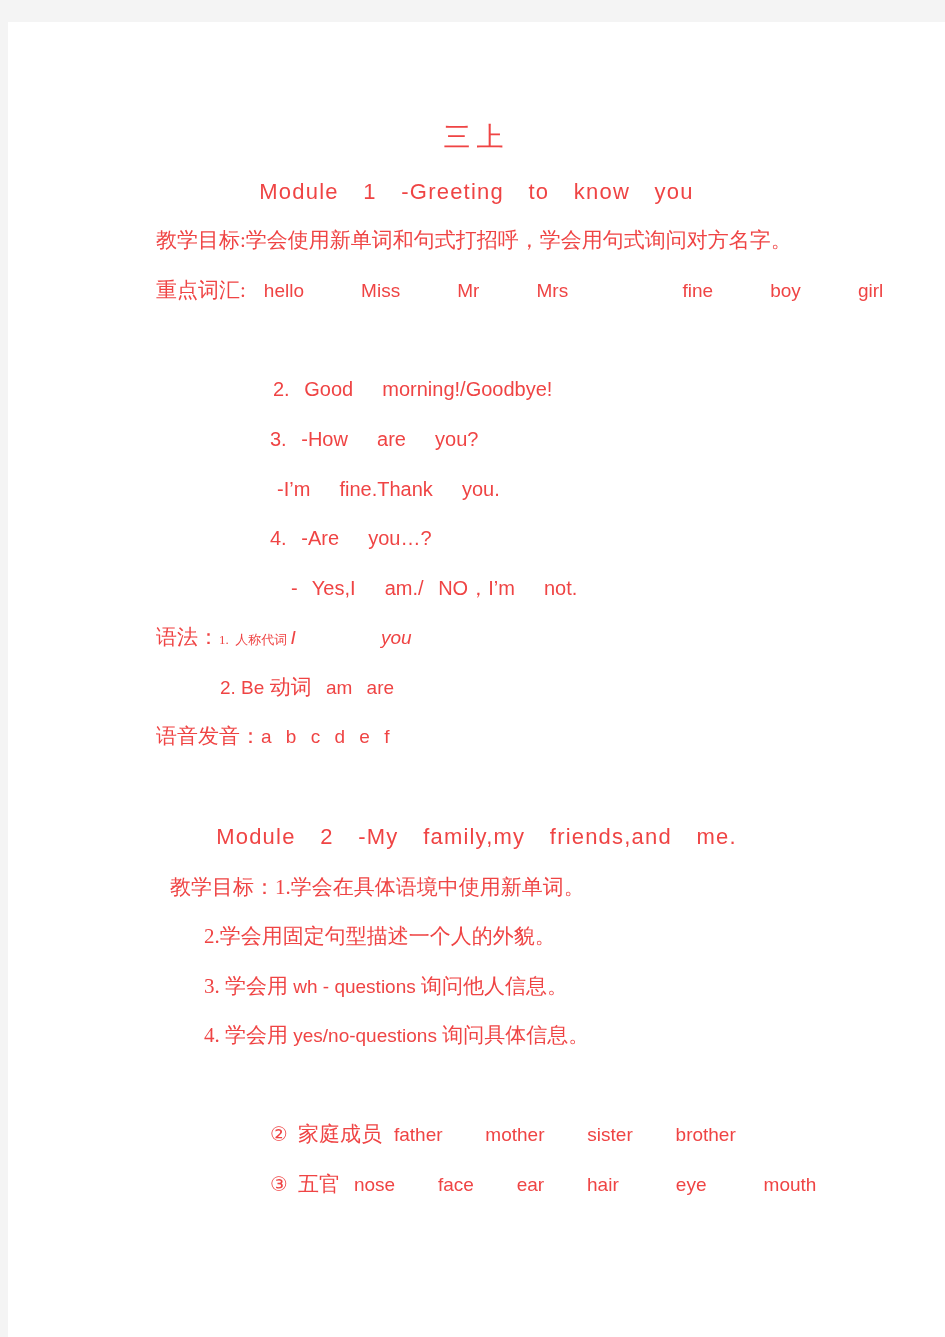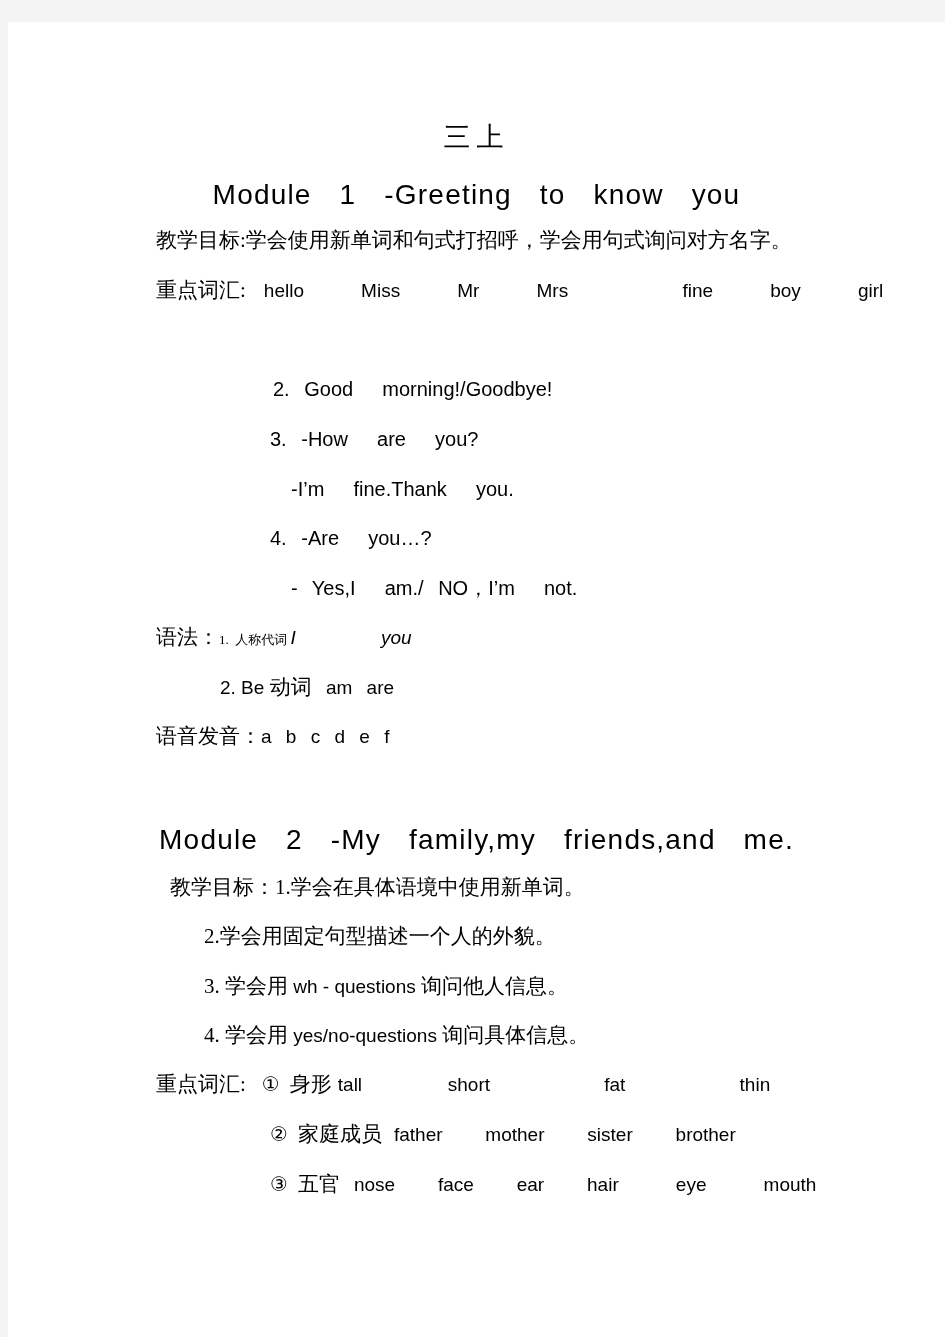--- a/index.html
+++ b/index.html
@@ -26,40 +26,40 @@
   .content {
     position: relative;
     width: 937px;
     height: 1315px;
   }
 
   
   .line {
     position: absolute;
     white-space: pre;
-    color: #000000;
+    color: #ef4444;
     line-height: 1;
   }
   
   .en {
     font-family: "Liberation Sans", "DejaVu Sans", sans-serif;
     font-size: 20px;
   }
 
   .doc-title {
     font-family: "Liberation Serif", "DejaVu Serif", serif;
     font-size: 27px;
     letter-spacing: 6px;
     text-align: center;
     width: 100%;
     left: 0;
   }
   .module-heading {
     font-family: "Liberation Sans", "DejaVu Sans", sans-serif;
-    font-size: 28px;
+    font-size: 22px;
     text-align: center;
     width: 100%;
     left: 0;
     letter-spacing: 0.5px;
   }
   .wide {
     letter-spacing: 1.2px;
     word-spacing: 5px;
   }
   .wider {
@@ -97,21 +97,21 @@
 
     <div class="line mix" style="left:148px; top:208px;"><span>教学目标:</span><span>学会使用新单词和句式打招呼，学会用句式询问对方名字。</span></div>
 
     <div class="line mix" style="left:148px; top:258px;"><span>重点词汇:</span><span class="lat wider" style="margin-left:18px;">hello    Miss    Mr    Mrs        fine    boy    girl</span></div>
 
 
     <div class="line en wider" style="left:265px; top:357px;">2. Good  morning!/Goodbye!</div>
 
     <div class="line en wider" style="left:262px; top:407px;">3. -How  are  you?</div>
 
-    <div class="line en wider" style="left:283px; top:457px;">-I’m  fine.Thank  you.</div>
+    <div class="line en wider" style="left:269px; top:457px;">-I’m  fine.Thank  you.</div>
 
     <div class="line en wider" style="left:262px; top:506px;">4. -Are  you…?</div>
 
     <div class="line en wider" style="left:283px; top:556px;">- Yes,I  am./ NO，I’m  not.</div>
 
     <div class="line mix" style="left:148px; top:605px;"><span>语法：</span><span style="font-size:13px;">1.  人称代词 </span><span class="lat widest">I    you</span></div>
 
     <div class="line mix" style="left:212px; top:655px;"><span class="lat">2. Be </span><span>动词</span><span class="lat wider"> am are</span></div>
 
     <div class="line mix" style="left:148px; top:704px;"><span>语音发音：</span><span class="lat wider">a b c d e f</span></div>
@@ -119,20 +119,19 @@
     <div class="line module-heading wide" style="top:804px;">Module  2  -My  family,my  friends,and  me.</div>
 
     <div class="line mix" style="left:162px; top:855px;"><span>教学目标：</span><span>1.学会在具体语境中使用新单词。</span></div>
 
     <div class="line mix" style="left:196px; top:904px;">2.学会用固定句型描述一个人的外貌。</div>
 
     <div class="line mix" style="left:196px; top:954px;"><span>3. 学会用 </span><span class="lat">wh - questions</span><span> 询问他人信息。</span></div>
 
     <div class="line mix" style="left:196px; top:1003px;"><span>4. 学会用 </span><span class="lat">yes/no-questions</span><span> 询问具体信息。</span></div>
 
-    <div class="line mix" style="left:148px; top:1052px;"><span>重点词汇:</span><span class="circ" style="margin-left:16px;">①</span><span style="margin-left:10px;">身形</span><span class="lat wider" style="margin-left:6px;">tall      short        fat        thin</span></div>
 
     <div class="line mix" style="left:262px; top:1102px;"><span class="circ">②</span><span style="margin-left:10px;">家庭成员</span><span class="lat wider" style="margin-left:12px;">father   mother   sister   brother</span></div>
 
     <div class="line mix" style="left:262px; top:1152px;"><span class="circ">③</span><span style="margin-left:10px;">五官</span><span class="lat wider" style="margin-left:14px;margin-top:15px;">nose   face   ear   hair    eye    mouth</span></div>
 
   </div>
 </div>
 
 </body></html>

